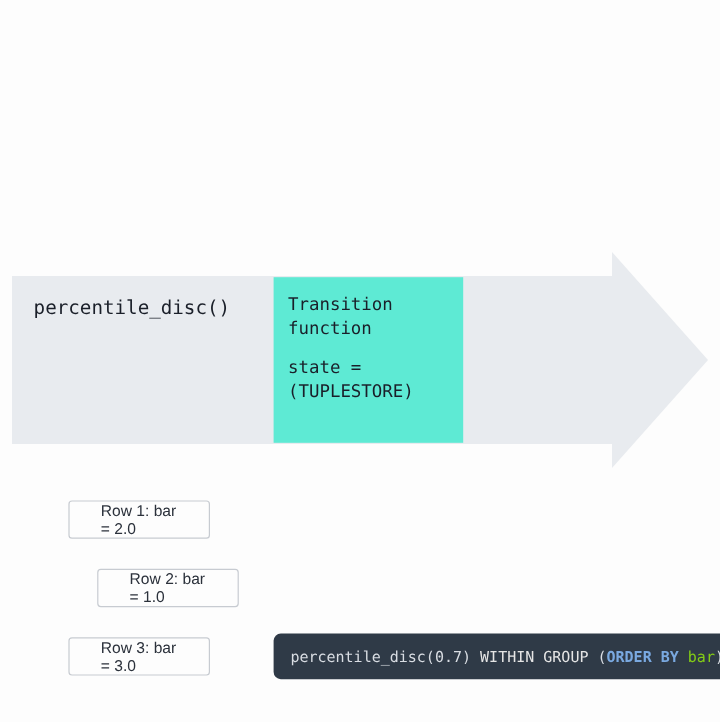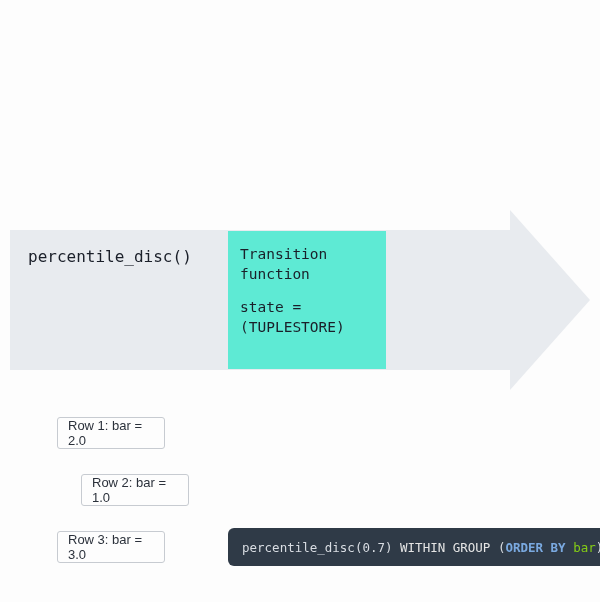--- a/index.html
+++ b/index.html
@@ -60,28 +60,28 @@
     font-size: 14.5px;
     color: #1a1f29;
     line-height: 1.35;
   }
   
   .transition-box .spacer { height: 14px; }
   
   .row-box {
     position: absolute;
     left: 57px;
-    width: 108px;
+    width: 118px;
     height: 32px;
     background: #fdfdfd;
     border: 1px solid #c7cbd1;
     border-radius: 3px;
     display: flex;
     align-items: center;
-    padding: 0 10px;
+    padding: 0 26px;
     font-size: 13px;
     color: #2b313b;
   }
   
   .row1 { top: 417px; }
   .row2 { top: 474px; margin-left: 24px; }
   .row3 { top: 531px; }
   
   .code-block {
     position: absolute;

